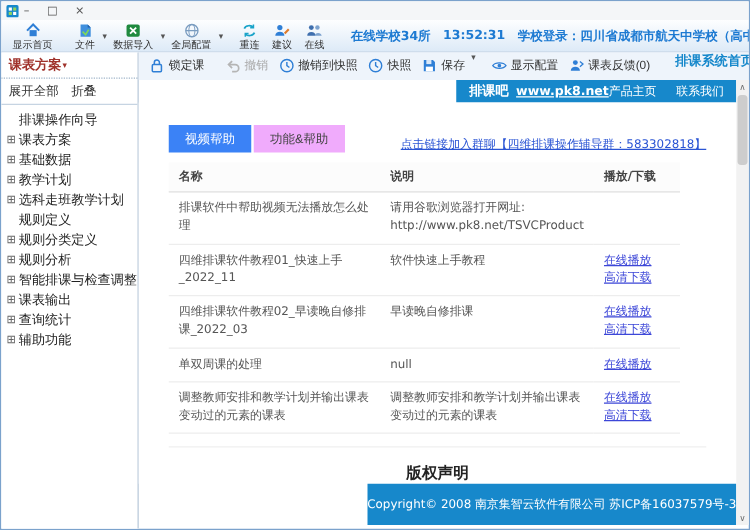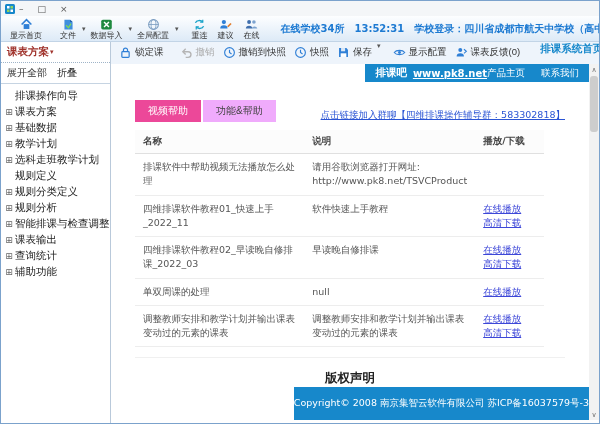--- a/index.html
+++ b/index.html
@@ -54,21 +54,21 @@
   .banner .brand { font-size:10.5px; font-weight:bold; margin-right:6px; white-space:nowrap; }
   .banner .url { font-size:10px; font-weight:bold; text-decoration:underline; color:#fff; cursor:pointer; }
   .banner-links { margin-left:auto; display:flex; gap:16px; }
   .banner-links span { font-size:9.5px; color:#fff; cursor:pointer; white-space:nowrap; }
 
   .content { flex:1; background:#fff; padding:10px 24px 0; overflow:hidden; min-height:0; }
   .hc-title { font-size:12.5px; font-weight:bold; color:#333; padding-bottom:5px; border-bottom:2px solid #1788cb; }
   .hc-toprow { display:flex; align-items:flex-end; margin-top:8px; }
   .hc-tabs { display:flex; gap:2px; }
   .hc-tab { font-size:10px; padding:4px 13px; cursor:pointer; background:#f0abfc; color:#444; border:none; }
-  .hc-tab.active { background:#ec4899; color:#fff; }
+  .hc-tab.active { background:#3b82f6; color:#fff; }
   .qq-link { margin-left:auto; font-size:9.5px; color:#2a54d4; text-decoration:underline; cursor:pointer; white-space:nowrap; }
 
   table.help-table { width:95%; border-collapse:collapse; margin-top:8px; }
   .help-table th { font-size:9.5px; color:#444; text-align:left; font-weight:bold; padding:5px 8px; border-bottom:1px solid #e0e0e0; background:#fcfcfc; }
   .help-table td { font-size:9.5px; color:#555; padding:6px 8px; border-bottom:1px solid #ededed; vertical-align:top; line-height:1.5; }
   .help-table td.links a { color:#3d47d8; text-decoration:underline; margin-right:6px; cursor:pointer; white-space:nowrap; font-size:9.5px; }
   .col-name { width:45%; } .col-desc { width:38%; } .col-play { width:17%; }
 
   .copyright { text-align:center; padding-top:12px; margin-top:10px; border-top:1px solid #f0f0f0; }
   .copyright .cr-title { font-size:12.5px; font-weight:bold; color:#222; margin-bottom:6px; }

